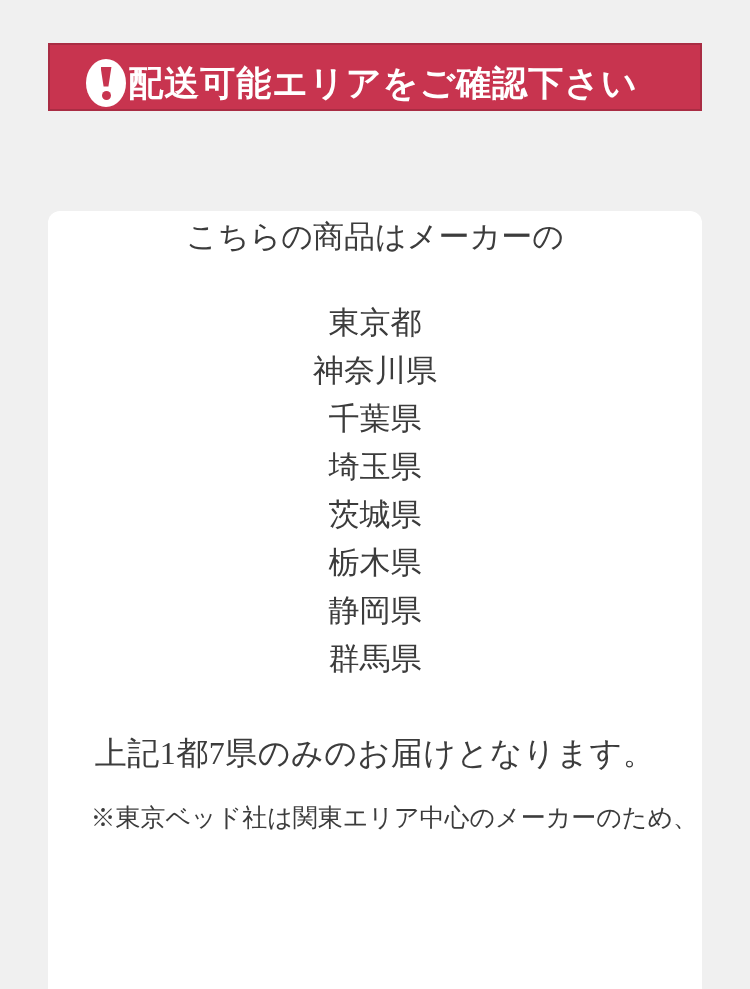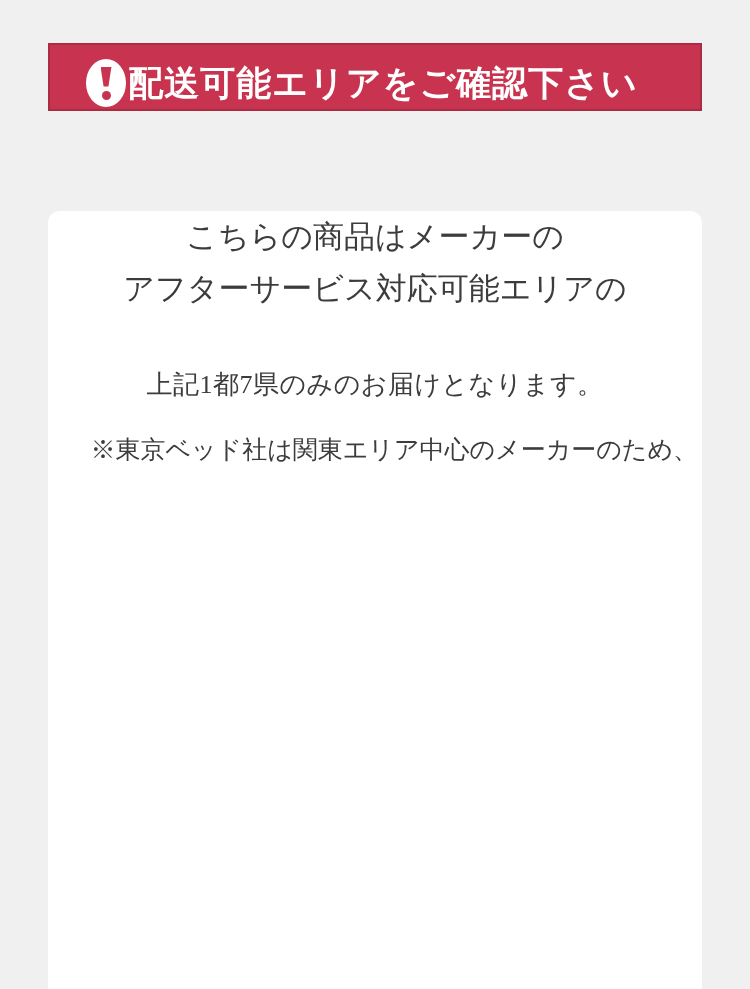--- a/index.html
+++ b/index.html
@@ -69,21 +69,21 @@
     font-size:31px;
     line-height:52px;
   }
   .pref-list{
     margin-top:36px;
     font-size:31px;
     line-height:48px;
   }
   .conclusion{
     margin-top:45px;
-    font-size:26px;
+    font-size:32px;
     line-height:50px;
     letter-spacing:0.5px;
     white-space:nowrap;
   }
   .note{
     margin-top:22px;
     font-size:25px;
     line-height:35px;
     text-align:right;
     padding:0 4px 0 9px;
@@ -100,23 +100,32 @@
       <span class="excl-bar"></span>
       <span class="excl-dot"></span>
     </span>
     <span class="banner-text">配送可能エリアをご確認下さい</span>
   </div>
 
   <div class="card">
 
     <div class="intro">
       <div class="intro-line">こちらの商品はメーカーの</div>
-      <div class="intro-line">アフターサービス対応可能エリアの</div>
     </div>
 
+    <div class="pref-list">
+      <div class="pref">東京都</div>
+      <div class="pref">神奈川県</div>
+      <div class="pref">千葉県</div>
+      <div class="pref">埼玉県</div>
+      <div class="pref">茨城県</div>
+      <div class="pref">栃木県</div>
+      <div class="pref">静岡県</div>
+      <div class="pref">群馬県</div>
+    </div>
 
     <div class="conclusion">上記1都7県のみのお届けとなります。</div>
 
     <div class="note">
       <div class="note-line">※東京ベッド社は関東エリア中心のメーカーのため、</div>
     </div>
 
   </div>
 
 </div>

